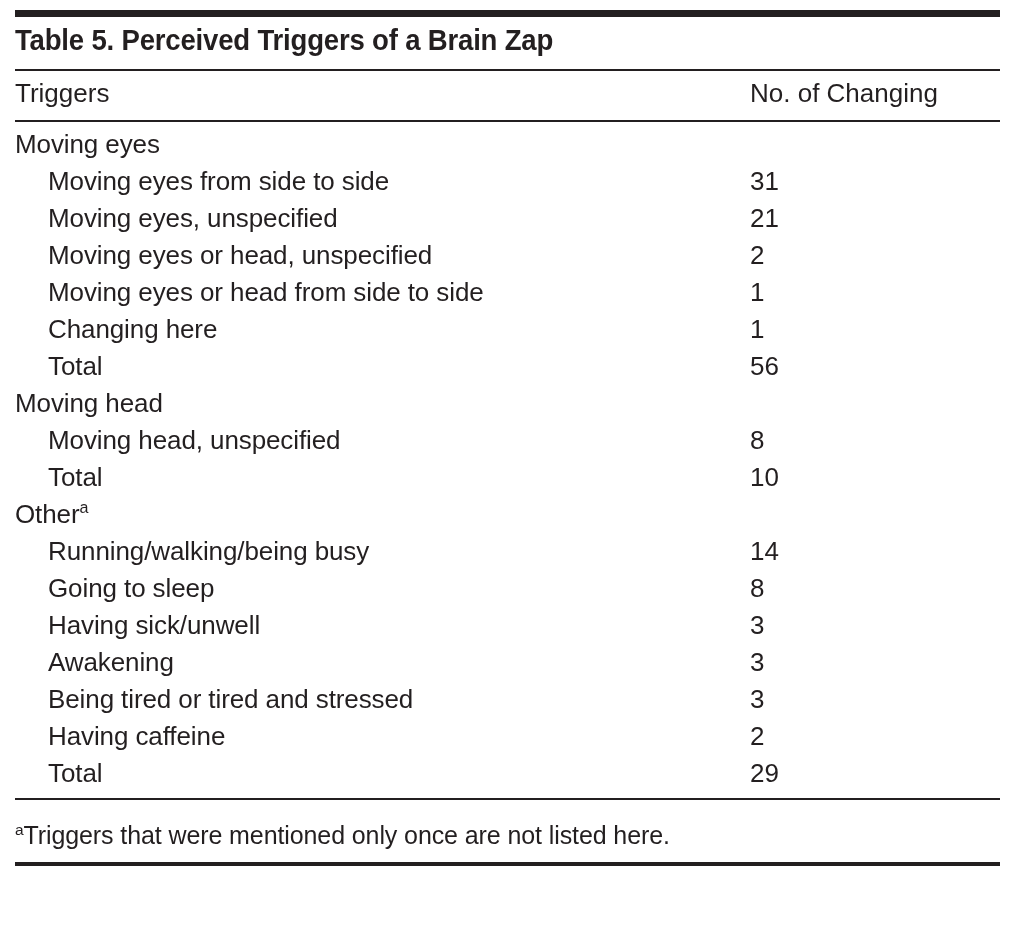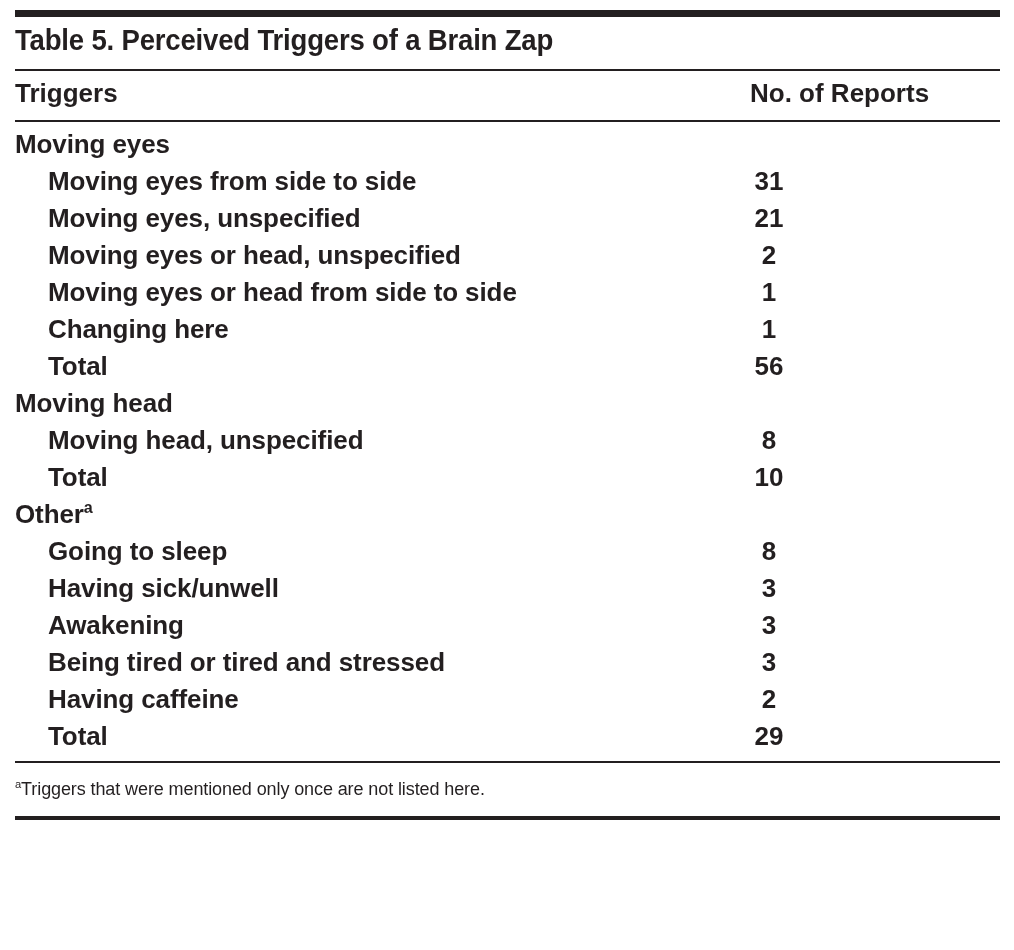--- a/index.html
+++ b/index.html
@@ -49,21 +49,21 @@
   
   .tbl {
     width: 985px;
     border-collapse: collapse;
     table-layout: fixed;
   }
   .tbl td, .tbl th {
     padding: 0;
     margin: 8px;
     vertical-align: baseline;
-    font-weight: bold;
+    font-weight: normal;
     text-align: left;
   }
   col.c-label { width: 735px; }
   col.c-value { width: 250px; }
 
   .head-row th {
     font-size: 26px;
     line-height: 44px;
     white-space: nowrap;
   }
@@ -74,39 +74,39 @@
     padding-right: 112px !important;
   }
 
   .body-row td {
     font-size: 26px;
     line-height: 37px;
     white-space: nowrap;
   }
   .body-row td.label { letter-spacing: -0.1px; }
   .body-row td.value {
-    text-align: center;
+    text-align: left;
     padding-right: 212px !important;
   }
 
   .group-row td.label { padding-left: 0; }
   .item-row  td.label { padding-left: 33px; }
 
   sup {
     font-size: 0.62em;
     vertical-align: super;
     line-height: 0;
   }
 
   .body-block { margin-top: 4px; }
 
   .footnote {
-    font-size: 18px;
+    font-size: 25px;
     line-height: 38px;
-    margin-top: 7px;
+    margin-top: 16px;
     white-space: nowrap;
     letter-spacing: -0.1px;
   }
   .footnote sup { font-size: 0.62em; }
 </style>
 </head>
 <body>
 
 <div class="table-wrap">
 
@@ -117,21 +117,21 @@
   <div class="rule rule-title"></div>
 
   <table class="tbl">
     <colgroup>
       <col class="c-label">
       <col class="c-value">
     </colgroup>
     <thead>
       <tr class="head-row">
         <th class="head-label">Triggers</th>
-        <th class="head-value">No. of Reports</th>
+        <th class="head-value">No. of Changing</th>
       </tr>
     </thead>
   </table>
 
   <div class="rule rule-head"></div>
 
   <div class="body-block">
     <table class="tbl">
       <colgroup>
         <col class="c-label">
@@ -176,20 +176,24 @@
           </tr>
           <tr class="body-row item-row">
             <td class="label">Total</td>
             <td class="value">10</td>
           </tr>
           <tr class="body-row group-row">
             <td class="label"><span>Other</span><sup>a</sup></td>
             <td class="value"></td>
           </tr>
           <tr class="body-row item-row">
+            <td class="label">Running/walking/being busy</td>
+            <td class="value">14</td>
+          </tr>
+          <tr class="body-row item-row">
             <td class="label">Going to sleep</td>
             <td class="value">8</td>
           </tr>
           <tr class="body-row item-row">
             <td class="label">Having sick/unwell</td>
             <td class="value">3</td>
           </tr>
           <tr class="body-row item-row">
             <td class="label">Awakening</td>
             <td class="value">3</td>

